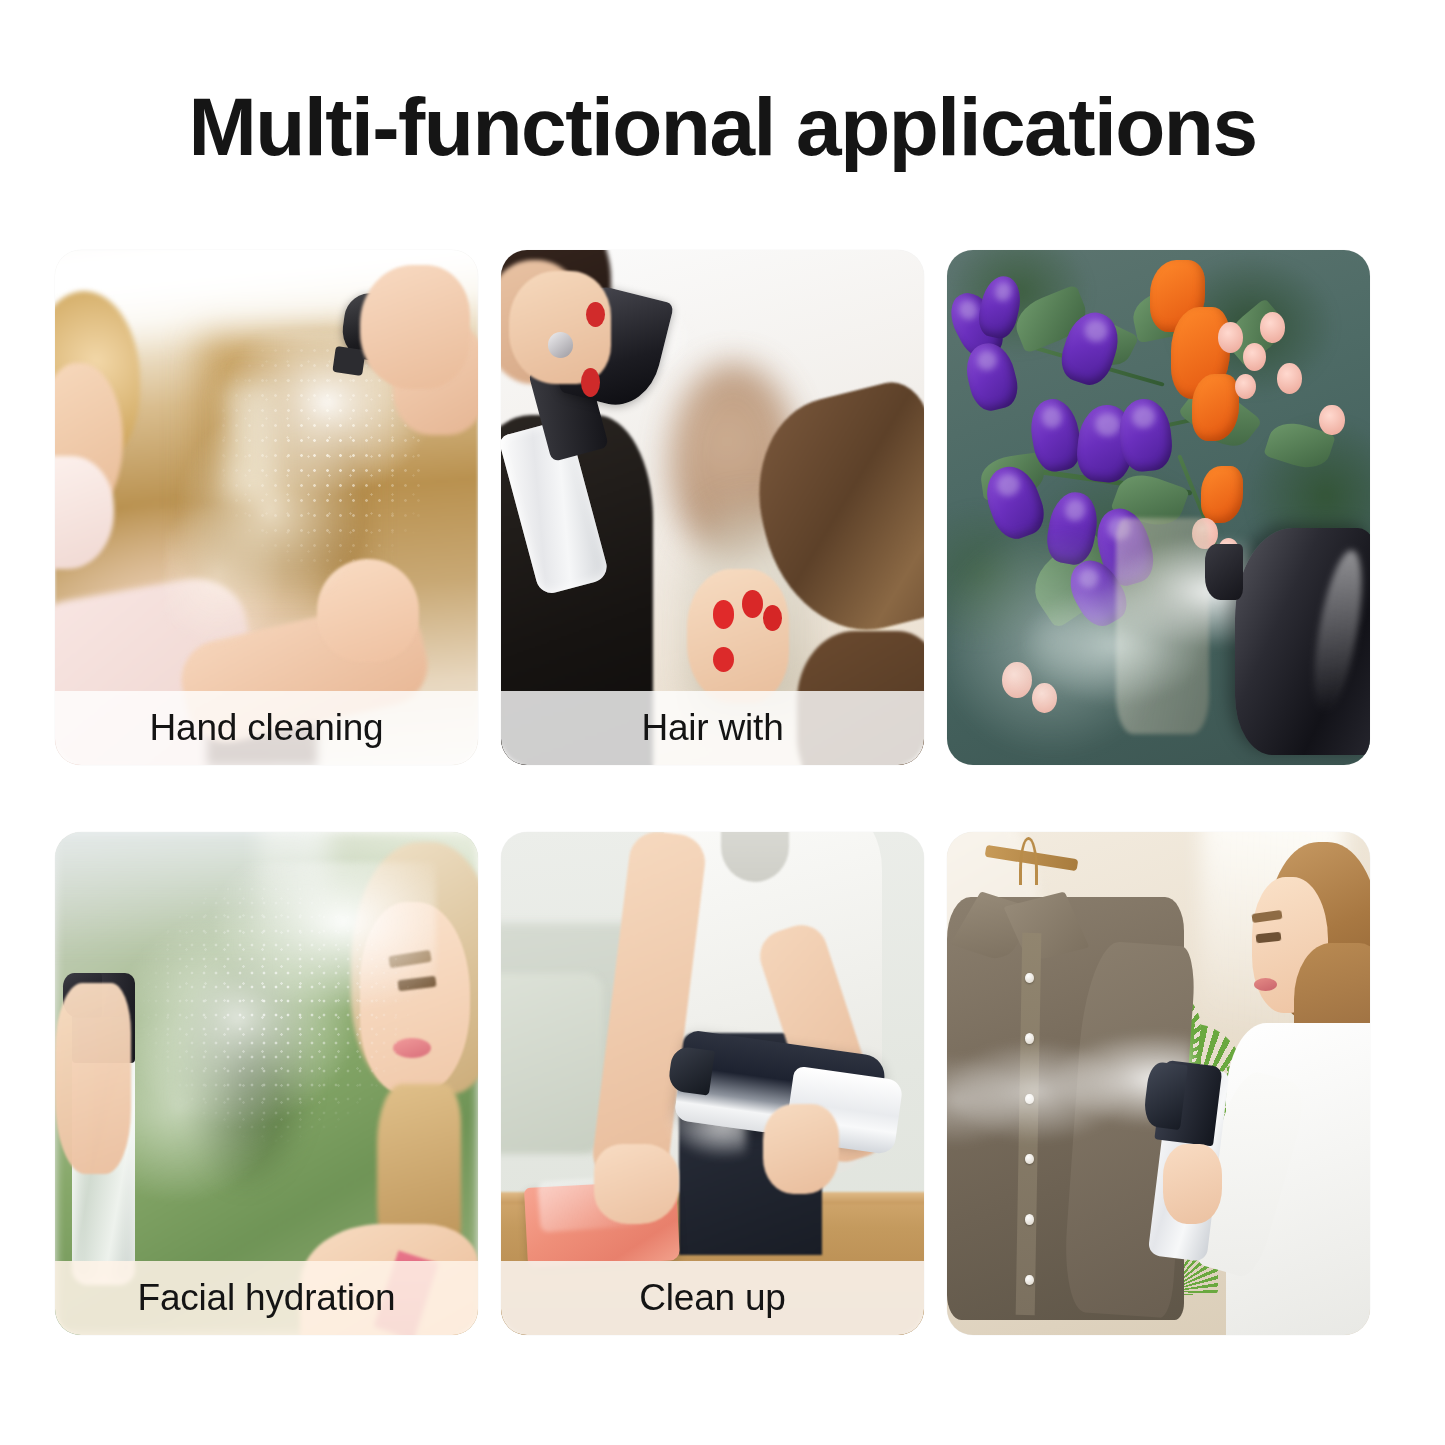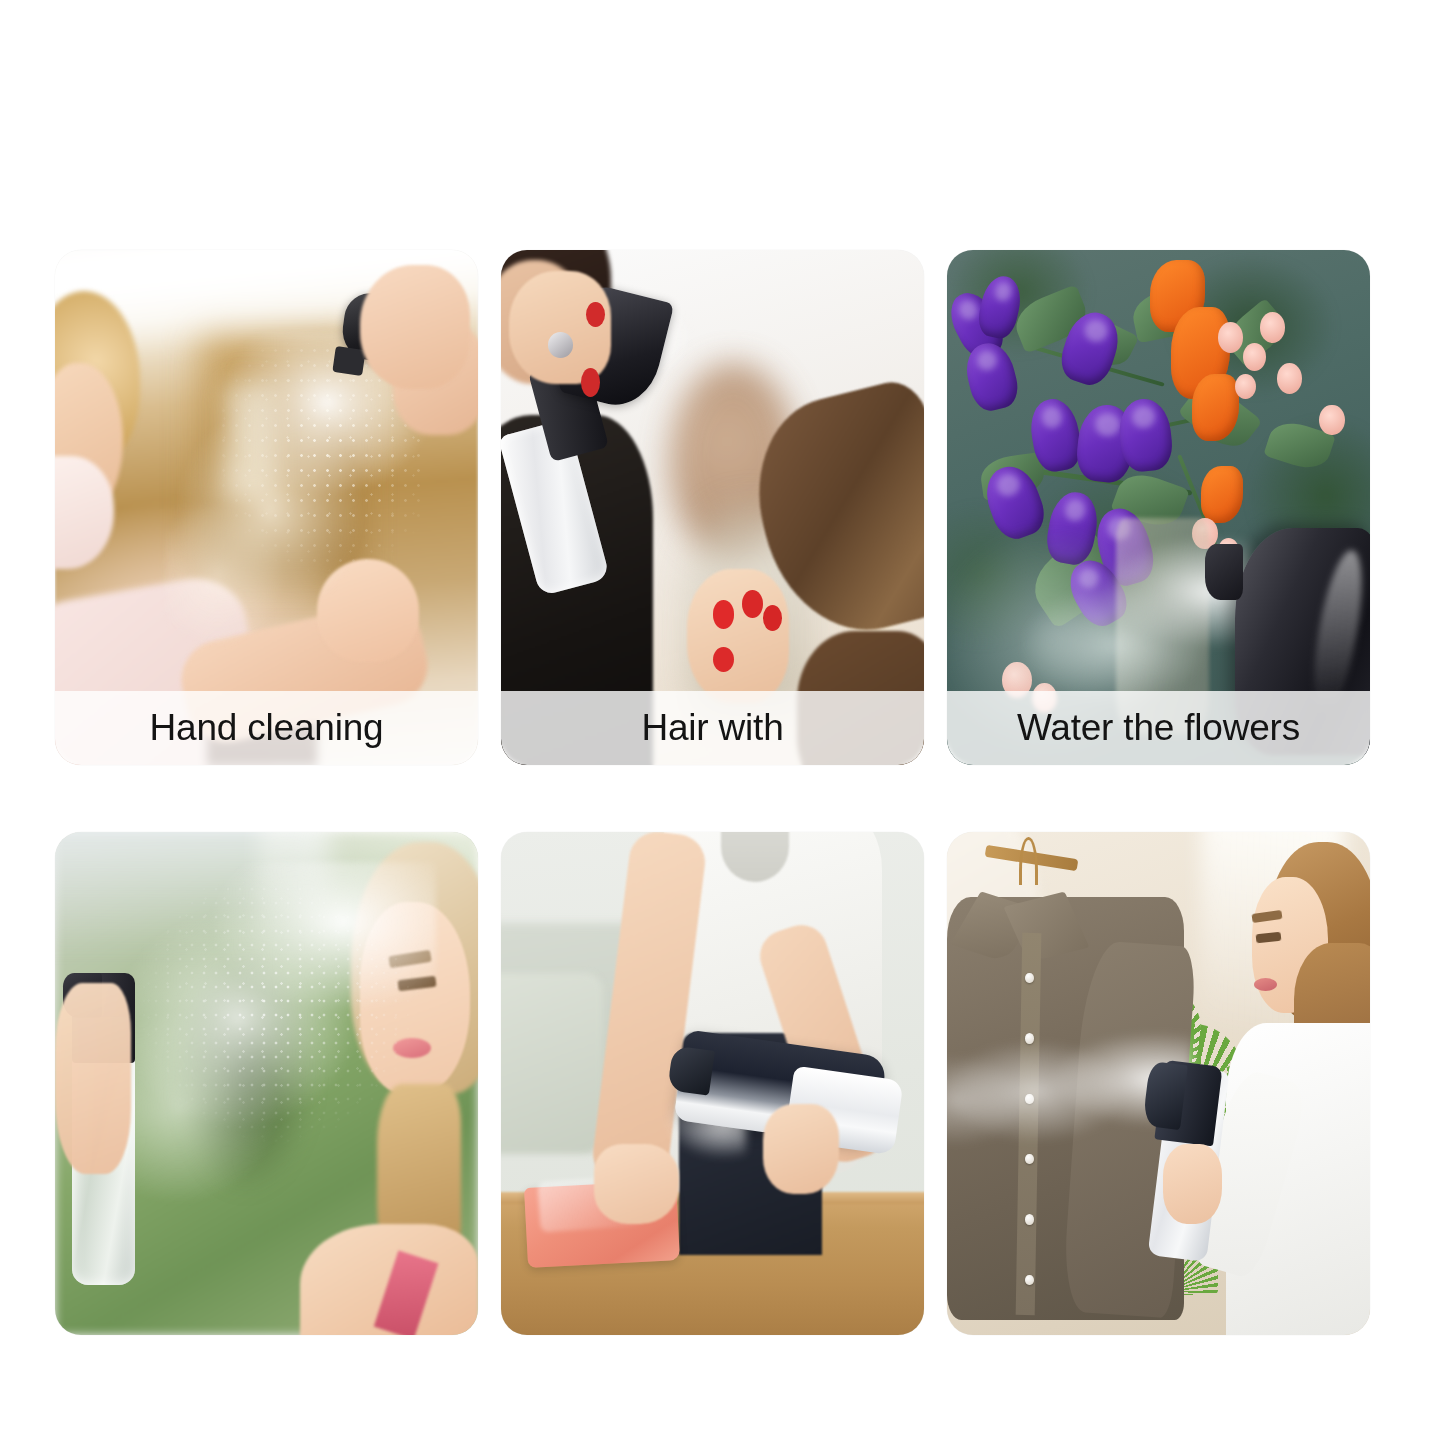--- a/index.html
+++ b/index.html
@@ -780,20 +780,21 @@
     border-radius: 34% 6% 8% 40%;
     background: linear-gradient(140deg, #434957, #171b24);
     transform: rotate(7deg);
   }
 </style>
 </head>
 <body>
 
 <div class="page">
 
+  <div class="page-title">Multi-functional applications</div>
 
   <div class="grid">
 
     <div class="tile">
       <div class="scene">
         <div class="layer t1-bg"></div>
         <div class="layer t1-wall"></div>
         <div class="layer t1-window"></div>
         <div class="layer t1-skyband"></div>
         <div class="layer t1-hair"></div>
@@ -894,23 +895,20 @@
         <div class="t3-pink" style="left:13%; top:80%; width:7%;  height:7%;"></div>
         <div class="t3-pink" style="left:20%; top:84%; width:6%;  height:6%;"></div>
 
         <div class="layer t3-vase"></div>
         <div class="layer t3-haze"></div>
         <div class="layer t3-spray"></div>
         <div class="layer t3-sprayer-body"></div>
         <div class="layer t3-sprayer-tip"></div>
         <div class="layer t3-sprayer-hi"></div>
       </div>
-      <div class="caption-band light">
-        <span class="caption-text">Water the flowers</span>
-      </div>
     </div>
 
     <div class="tile">
       <div class="scene">
         <div class="layer t4-bg"></div>
         <div class="layer t4-sky"></div>
         <div class="layer t4-tree"></div>
         <div class="layer t4-sunbeam"></div>
         <div class="layer t4-hair"></div>
         <div class="layer t4-face"></div>
@@ -920,20 +918,23 @@
         <div class="layer t4-neckhair"></div>
         <div class="layer t4-shoulder"></div>
         <div class="layer t4-strap"></div>
         <div class="layer t4-mist"></div>
         <div class="layer t4-speck"></div>
         <div class="layer t4-bottle"></div>
         <div class="layer t4-cap"></div>
         <div class="layer t4-nozzle"></div>
         <div class="layer t4-hand"></div>
       </div>
+      <div class="caption-band warm">
+        <span class="caption-text">Facial hydration</span>
+      </div>
     </div>
 
     <div class="tile">
       <div class="scene">
         <div class="layer t5-bg"></div>
         <div class="layer t5-sofa-back"></div>
         <div class="layer t5-cushion"></div>
         <div class="layer t5-table"></div>
         <div class="layer t5-table-edge"></div>
         <div class="layer t5-shirt"></div>
@@ -943,20 +944,23 @@
         <div class="layer t5-arm-right"></div>
         <div class="layer t5-spray"></div>
         <div class="layer t5-bottle"></div>
         <div class="layer t5-bottle-clear"></div>
         <div class="layer t5-bottle-nozzle"></div>
         <div class="layer t5-hand-right"></div>
         <div class="layer t5-cloth"></div>
         <div class="layer t5-cloth-fold"></div>
         <div class="layer t5-hand-left"></div>
       </div>
+      <div class="caption-band cream">
+        <span class="caption-text">Clean up</span>
+      </div>
     </div>
 
     <div class="tile">
       <div class="scene">
         <div class="layer t6-bg"></div>
         <div class="layer t6-wall-light"></div>
         <div class="layer t6-wall-curve"></div>
 
         <div class="t6-palm-stem" style="left:46%; top:44%; height:34%;"></div>
         <div class="t6-palm" style="left:36%; top:30%; width:24%; height:18%;"></div>

